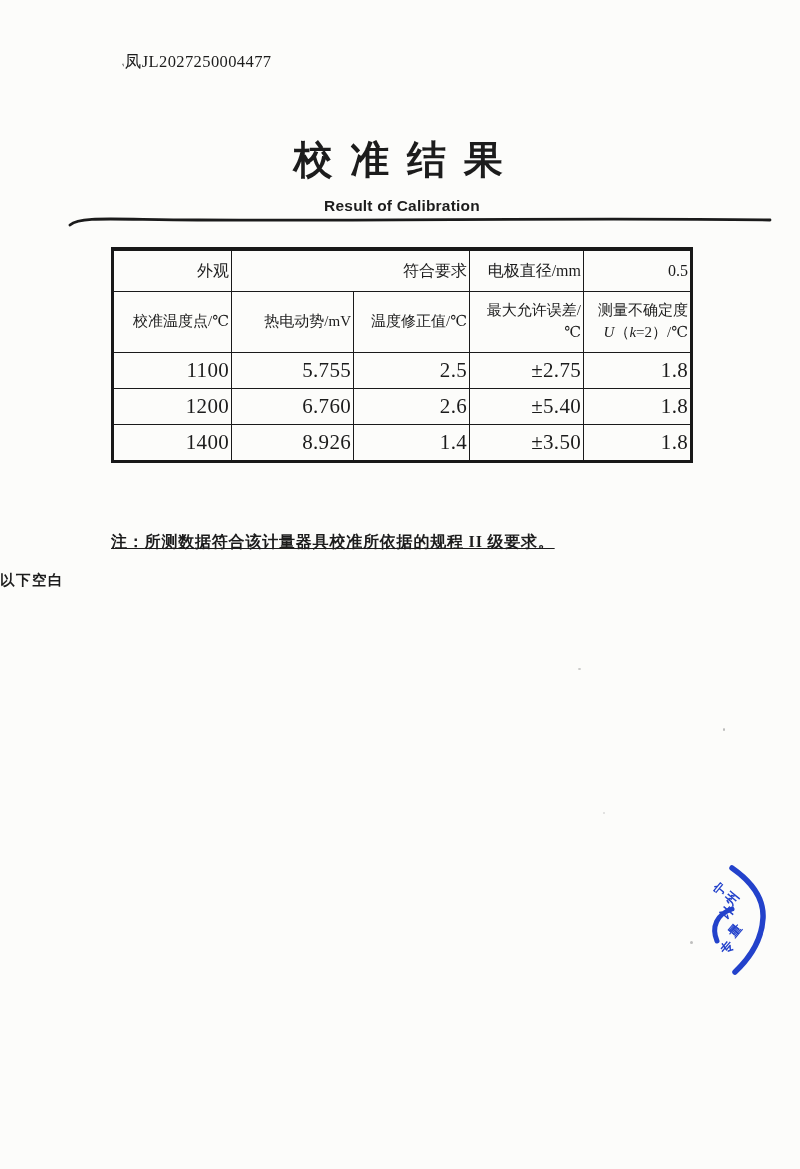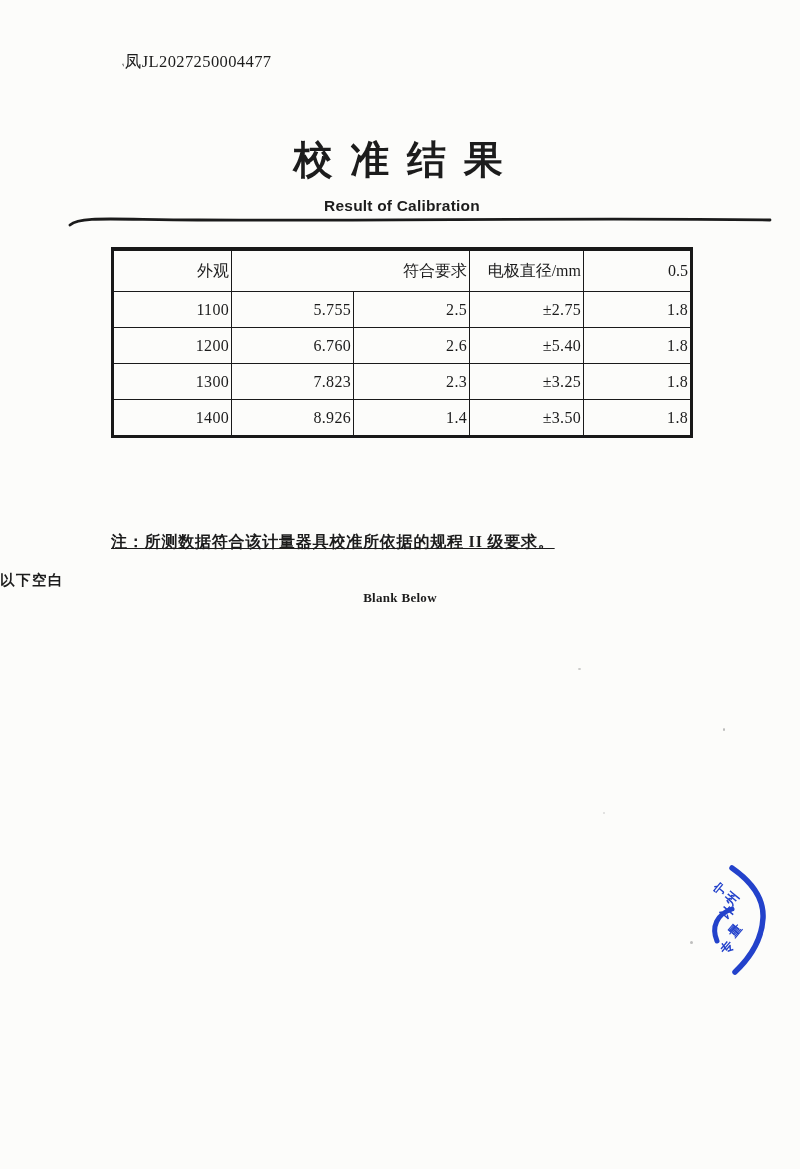--- a/index.html
+++ b/index.html
@@ -23,21 +23,21 @@
   .title-rule{position:absolute;left:68px;top:212px;}
   
   table.results{
     position:absolute;left:111px;top:247px;border-collapse:collapse;table-layout:fixed;
     border:3px solid #181818;border-top-width:4px;
     font-size:16px;
   }
   table.results td{border:1.5px solid #1a1a1a;text-align:right;vertical-align:middle;padding:0 2px;overflow:hidden;}
   tr.hrow1 td{height:40px;font-size:16px;}
   tr.hrow2 td{height:60px;font-size:15px;line-height:1.45;}
-  tr.drow td{height:35px;font-size:16px;letter-spacing:.3px;}
+  tr.drow td{height:35px;font-size:21px;letter-spacing:.3px;}
   .u-line i{font-style:italic;}
   
   .note{position:absolute;left:111px;top:532px;font-size:16px;font-weight:600;letter-spacing:.8px;white-space:nowrap;text-decoration:underline;}
   .blank-cn{position:absolute;left:0;right:14px;top:571px;font-size:14.5px;font-weight:600;letter-spacing:1.5px;}
   .blank-en{position:absolute;left:0;right:0;top:590px;text-align:center;font-size:13px;font-weight:700;letter-spacing:.3px;}
   
   .stamp{position:absolute;left:700px;top:855px;width:100px;height:135px;}
   .stamp text{font-family:"Liberation Serif","DejaVu Serif",serif;font-weight:700;}
   
   .speck{position:absolute;border-radius:50%;background:#8c8c8c;opacity:.45;}
@@ -69,55 +69,57 @@
         <col style="width:114px">
         <col style="width:108px">
       </colgroup>
     <tbody>
         <tr class="hrow1">
       <td>外观</td>
       <td colspan="2">符合要求</td>
       <td>电极直径/mm</td>
       <td>0.5</td>
     </tr>
+    <tr class="hrow2">
+      <td>校准温度点/℃</td>
+      <td>热电动势/mV</td>
+      <td>温度修正值/℃</td>
+      <td>最大允许误差/℃</td>
+      <td>
+        <div>测量不确定度</div>
+        <div class="u-line"><i>U</i><span>（</span><i>k</i><span>=2）/℃</span></div>
+      </td>
+    </tr>
     <tr class="drow">
       <td>1100</td>
       <td>5.755</td>
       <td>2.5</td>
       <td>±2.75</td>
       <td>1.8</td>
     </tr>
     <tr class="drow">
       <td>1200</td>
       <td>6.760</td>
       <td>2.6</td>
       <td>±5.40</td>
       <td>1.8</td>
     </tr>
     <tr class="drow">
-      <td>1300</td>
-      <td>7.823</td>
-      <td>2.3</td>
-      <td>±3.25</td>
-      <td>1.8</td>
-    </tr>
-    <tr class="drow">
       <td>1400</td>
       <td>8.926</td>
       <td>1.4</td>
       <td>±3.50</td>
       <td>1.8</td>
     </tr>
   </tbody>
     </table>
 
   <div class="note">注：所测数据符合该计量器具校准所依据的规程 II 级要求。</div>
 
   <div class="blank-cn">以下空白</div>
-  <div class="blank-en">Blank Below</div>
 
   <svg class="stamp" viewBox="0 0 100 135">
     <path d="M32,13 C52,27 64,44 63,63 C62,83 52,101 35,117" fill="none" stroke="#2342cb" stroke-width="5.5" stroke-linecap="round"></path>
     <path d="M17,86 C11,72 17,59 32,54" fill="none" stroke="#2342cb" stroke-width="5" stroke-linecap="round"></path>
     <text x="14" y="38" font-size="12" fill="#2342cb" transform="rotate(-50 20 34)">宁</text>
     <text x="26" y="48" font-size="13" fill="#2342cb" transform="rotate(-50 32 44)">州</text>
     <text x="21" y="62" font-size="13" fill="#2342cb" transform="rotate(-50 27 58)">计</text>
     <text x="29" y="80" font-size="13" fill="#2342cb" transform="rotate(-50 35 76)">量</text>
     <text x="21" y="97" font-size="13" fill="#2342cb" transform="rotate(-50 27 93)">专</text>
   </svg>

